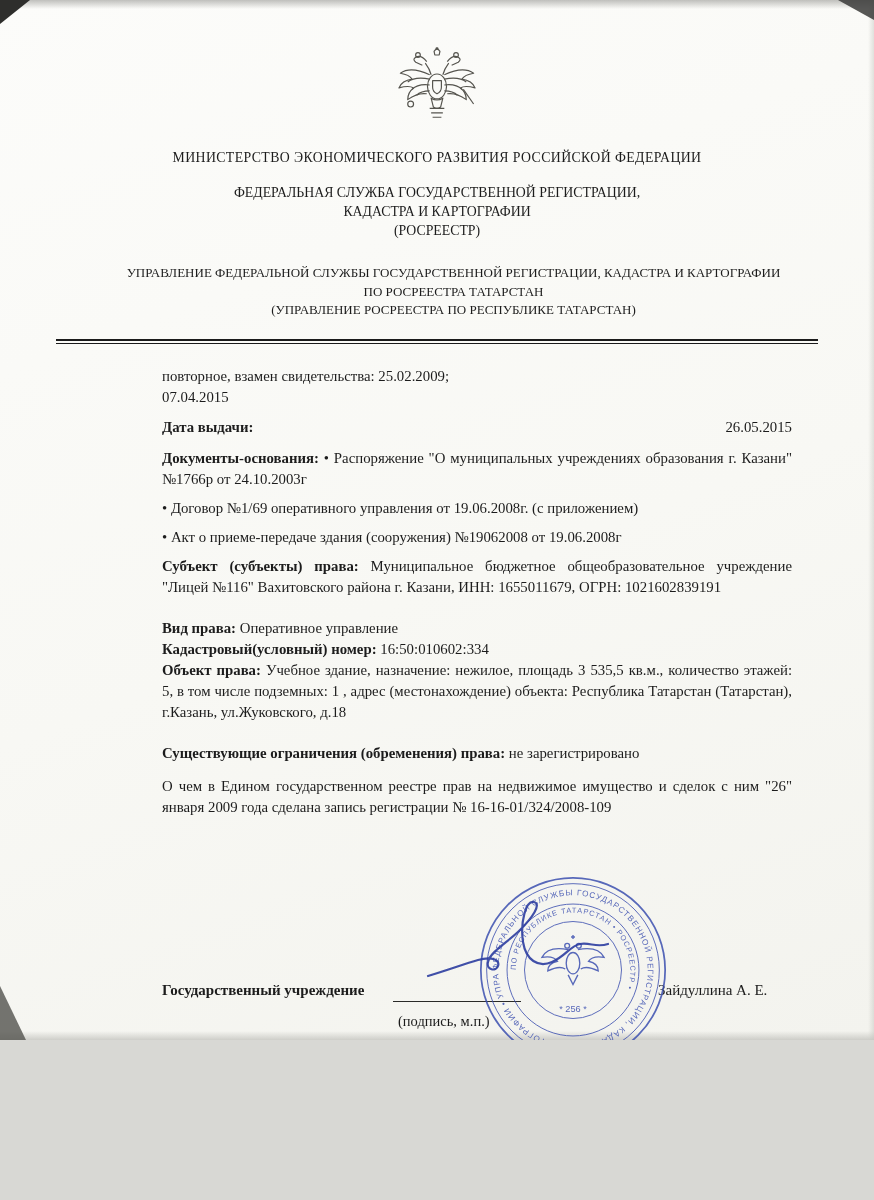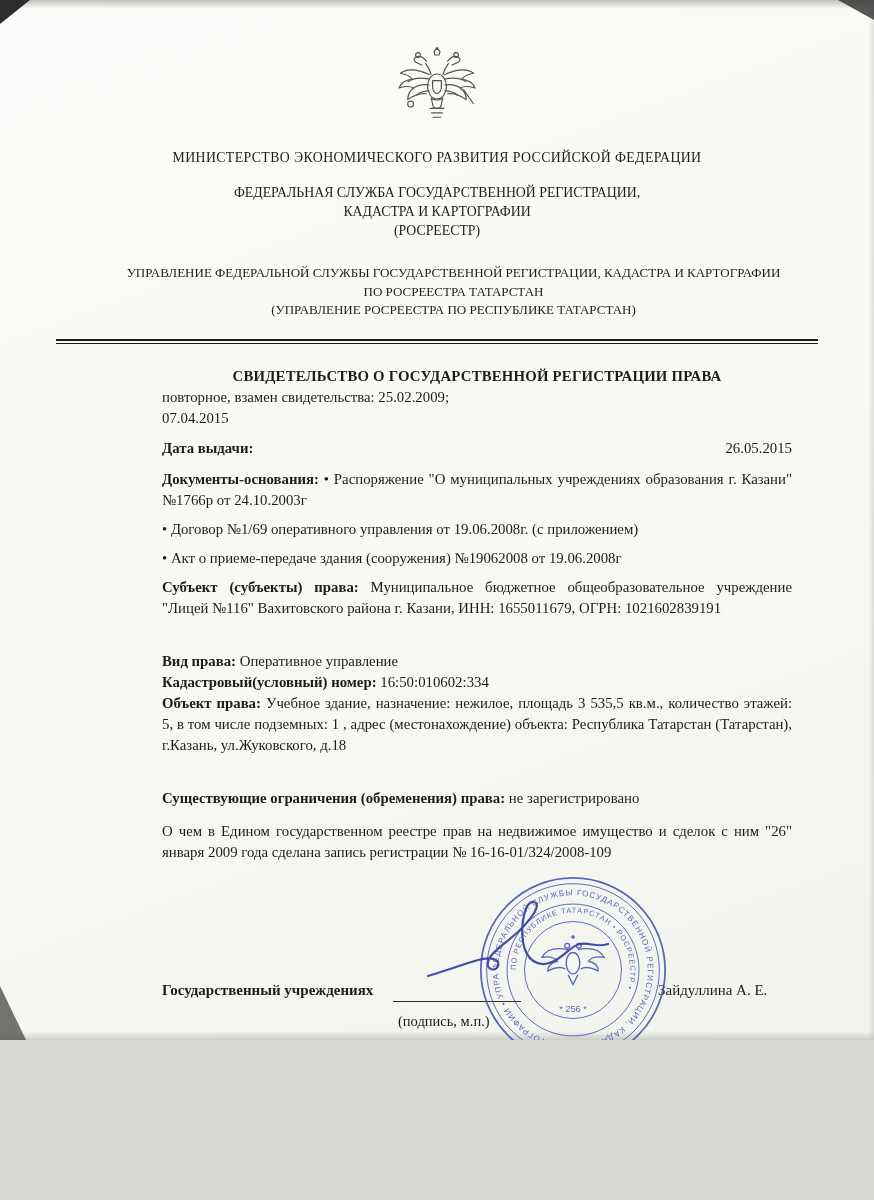--- a/index.html
+++ b/index.html
@@ -38,21 +38,21 @@
   .h-office   { margin-top:24px; font-size:13px;  line-height:1.42;padding-left:33px; }
 
   .rule { margin:20px 56px 0; height:5px;
           border-top:2.6px solid #1b1b1b; border-bottom:1.3px solid #1b1b1b; }
 
   
   .bodytext { padding:22px 82px 0 162px; font-size:14.8px; line-height:1.42; }
   .title { text-align:center; font-weight:bold; font-size:14.8px; letter-spacing:.2px; }
   .lbl { font-weight:bold; }
   .date-row { display:flex; justify-content:space-between; margin-top:9px; }
-  .mt8 {margin-top:8px;} .mt10 {margin-top:10px;} .mt12 {margin-top:12px;} .mt24 {margin-top:32px;}
+  .mt8 {margin-top:8px;} .mt10 {margin-top:10px;} .mt12 {margin-top:12px;} .mt24 {margin-top:20px;}
   .just { text-align:justify; }
 
   
   .registrar-label { position:absolute; left:162px; top:982px; font-weight:bold; font-size:15px; }
   .registrar-name  { position:absolute; left:658px; top:982px; font-size:15px; }
   .sig-line   { position:absolute; left:393px; top:987px; width:128px; height:15px;
                 border-bottom:1.6px solid #2a2a28; }
   .sig-caption{ position:absolute; left:398px; top:1013px; font-size:14.5px; }
   .reg-number { position:absolute; left:399px; top:1096px; font-size:14.5px; }
 
@@ -111,21 +111,20 @@
     <div class="h-office">
       <div>УПРАВЛЕНИЕ ФЕДЕРАЛЬНОЙ СЛУЖБЫ ГОСУДАРСТВЕННОЙ РЕГИСТРАЦИИ, КАДАСТРА И КАРТОГРАФИИ</div>
       <div>ПО РОСРЕЕСТРА ТАТАРСТАН</div>
       <div>(УПРАВЛЕНИЕ РОСРЕЕСТРА ПО РЕСПУБЛИКЕ ТАТАРСТАН)</div>
     </div>
   </div>
 
   <div class="rule"></div>
 
   <div class="bodytext">
-    <div class="title">СВИДЕТЕЛЬСТВО О ГОСУДАРСТВЕННОЙ РЕГИСТРАЦИИ ПРАВА</div>
     <div>повторное, взамен свидетельства: 25.02.2009;</div>
     <div>07.04.2015</div>
 
     <div class="date-row">
       <span class="lbl">Дата выдачи:</span>
       <span>26.05.2015</span>
     </div>
 
     <p class="mt10 just"><span class="lbl">Документы-основания:</span> <span>• Распоряжение "О муниципальных учреждениях образования г. Казани" №1766р от 24.10.2003г</span></p>
     <p class="mt8">• Договор №1/69 оперативного управления от 19.06.2008г. (с приложением)</p>
@@ -135,21 +134,21 @@
 
     <p class="mt24"><span class="lbl">Вид права:</span> <span>Оперативное управление</span></p>
     <p><span class="lbl">Кадастровый(условный) номер:</span> <span>16:50:010602:334</span></p>
     <p class="just"><span class="lbl">Объект права:</span> <span>Учебное здание, назначение: нежилое, площадь 3 535,5 кв.м., количество этажей: 5, в том числе подземных: 1 , адрес (местонахождение) объекта: Республика Татарстан (Татарстан), г.Казань, ул.Жуковского, д.18</span></p>
 
     <p class="mt24"><span class="lbl">Существующие ограничения (обременения) права:</span> <span>не зарегистрировано</span></p>
 
     <p class="mt12 just">О чем в Едином государственном реестре прав на недвижимое имущество и сделок с ним "26" января 2009 года сделана запись регистрации № 16-16-01/324/2008-109</p>
   </div>
 
-  <div class="registrar-label">Государственный учреждениях</div>
+  <div class="registrar-label">Государственный учреждение</div>
   <div class="registrar-name">Зайдуллина А. Е.</div>
   <div class="sig-line"></div>
   <div class="sig-caption">(подпись, м.п.)</div>
   <div class="reg-number">16-16-01/324/2008-109</div>
 
   <div class="stamp">
     <svg viewBox="0 0 200 200" width="194" height="194">
       <defs>
         <path id="ring-outer-path" d="M100,100 m-77,0 a77,77 0 1,1 154,0 a77,77 0 1,1 -154,0"></path>
         <path id="ring-inner-path" d="M100,100 m-59,0 a59,59 0 1,1 118,0 a59,59 0 1,1 -118,0"></path>

